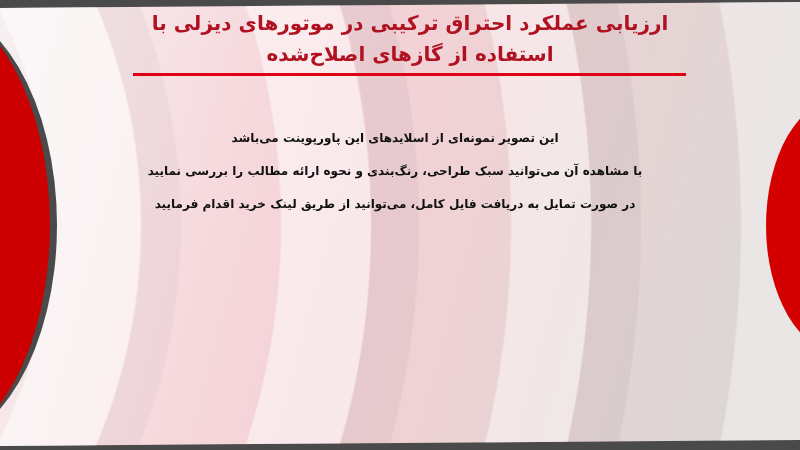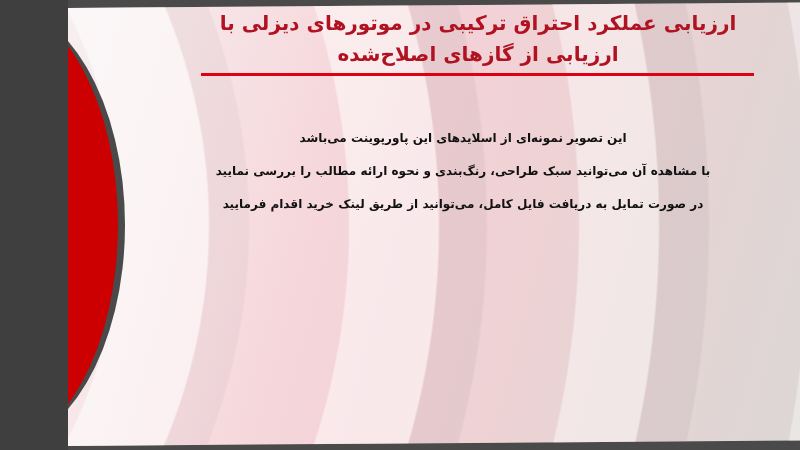--- a/index.html
+++ b/index.html
@@ -10,21 +10,21 @@
   body {
     width: 800px;
     height: 450px;
     overflow: hidden;
     font-family: "DejaVu Sans", "Liberation Sans", sans-serif;
   }
 
   
   .slide {
     position: relative;
-    width: 732px;
+    width: 800px;
     height: 450px;
     overflow: hidden;
     background: #f0abfc;
   }
 
   
   .frame-dark {
     position: absolute;
     inset: 0;
     background: #4a4a4a;
@@ -147,21 +147,21 @@
   <div class="frame-dark"></div>
 
   <div class="panel"></div>
 
   <div class="lens-right"></div>
 
   <div class="lens-left"></div>
 
   <div class="title-block">
     <div class="title-line">ارزیابی عملکرد احتراق ترکیبی در موتورهای دیزلی با</div>
-    <div class="title-line">ارزیابی از گازهای اصلاح‌شده</div>
+    <div class="title-line">استفاده از گازهای اصلاح‌شده</div>
   </div>
 
   <div class="title-rule"></div>
 
   <div class="body-block">
     <div class="body-line">این تصویر نمونه‌ای از اسلایدهای این پاورپوینت می‌باشد</div>
     <div class="body-line">با مشاهده آن می‌توانید سبک طراحی، رنگ‌بندی و نحوه ارائه مطالب را بررسی نمایید</div>
     <div class="body-line">در صورت تمایل به دریافت فایل کامل، می‌توانید از طریق لینک خرید اقدام فرمایید</div>
   </div>
 

